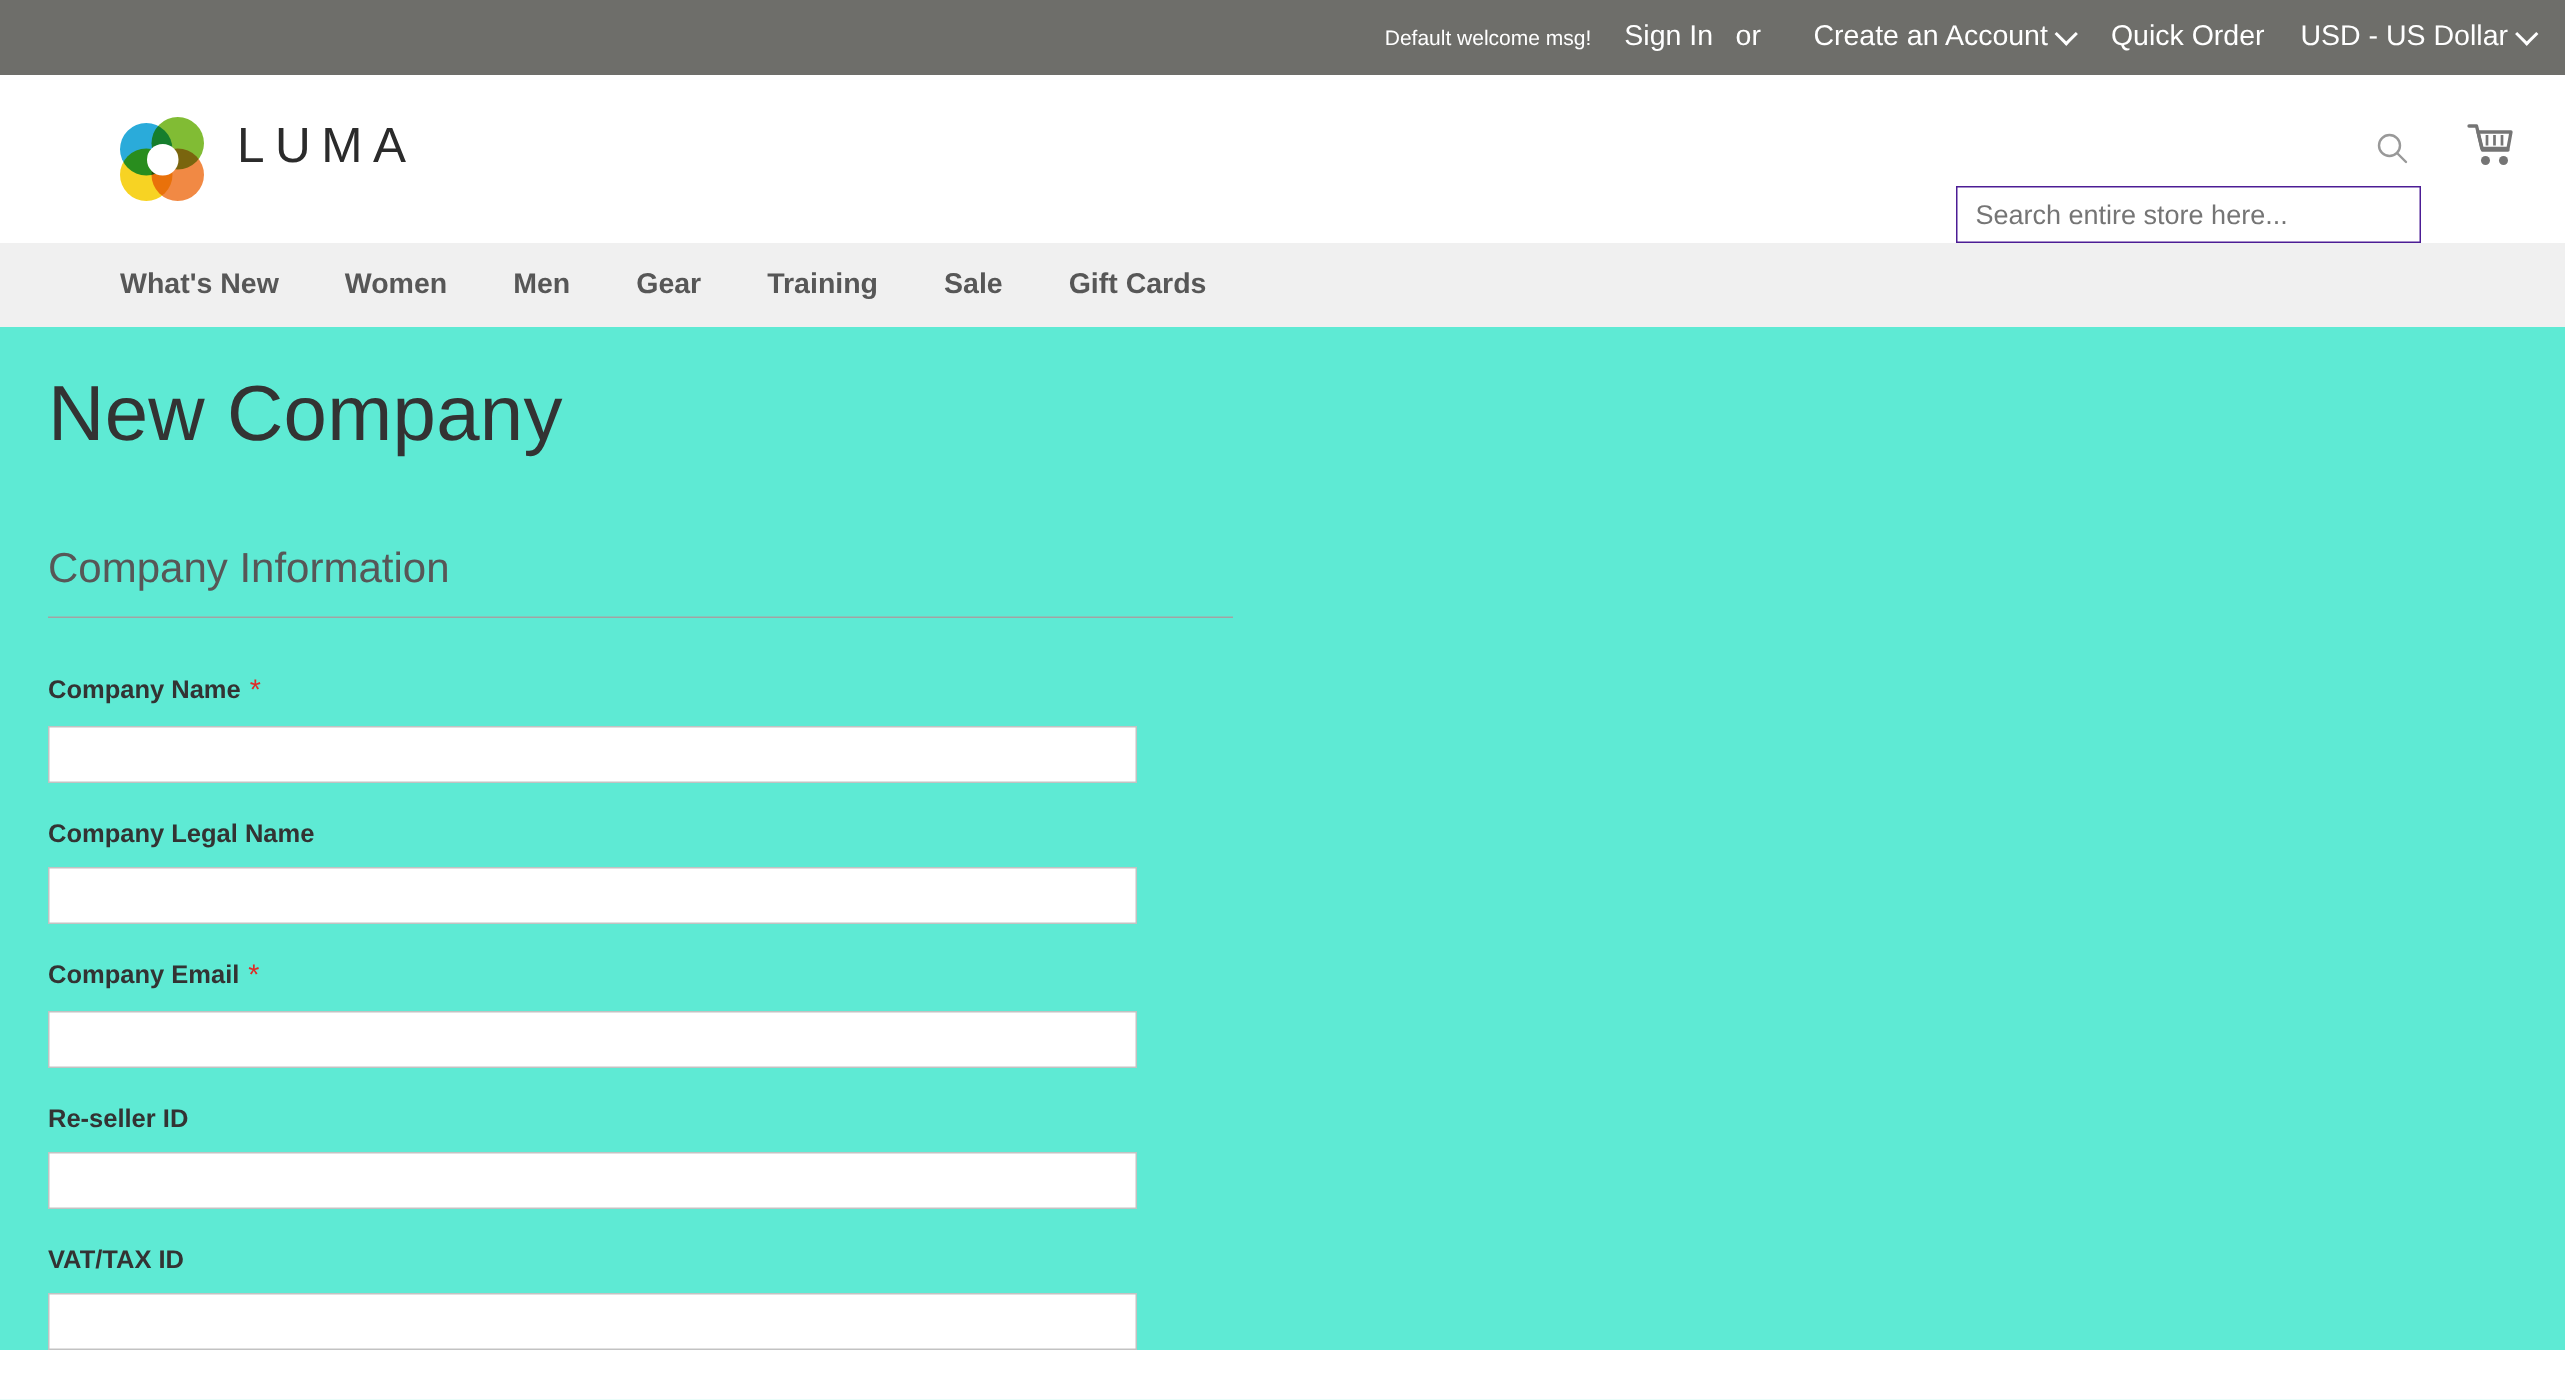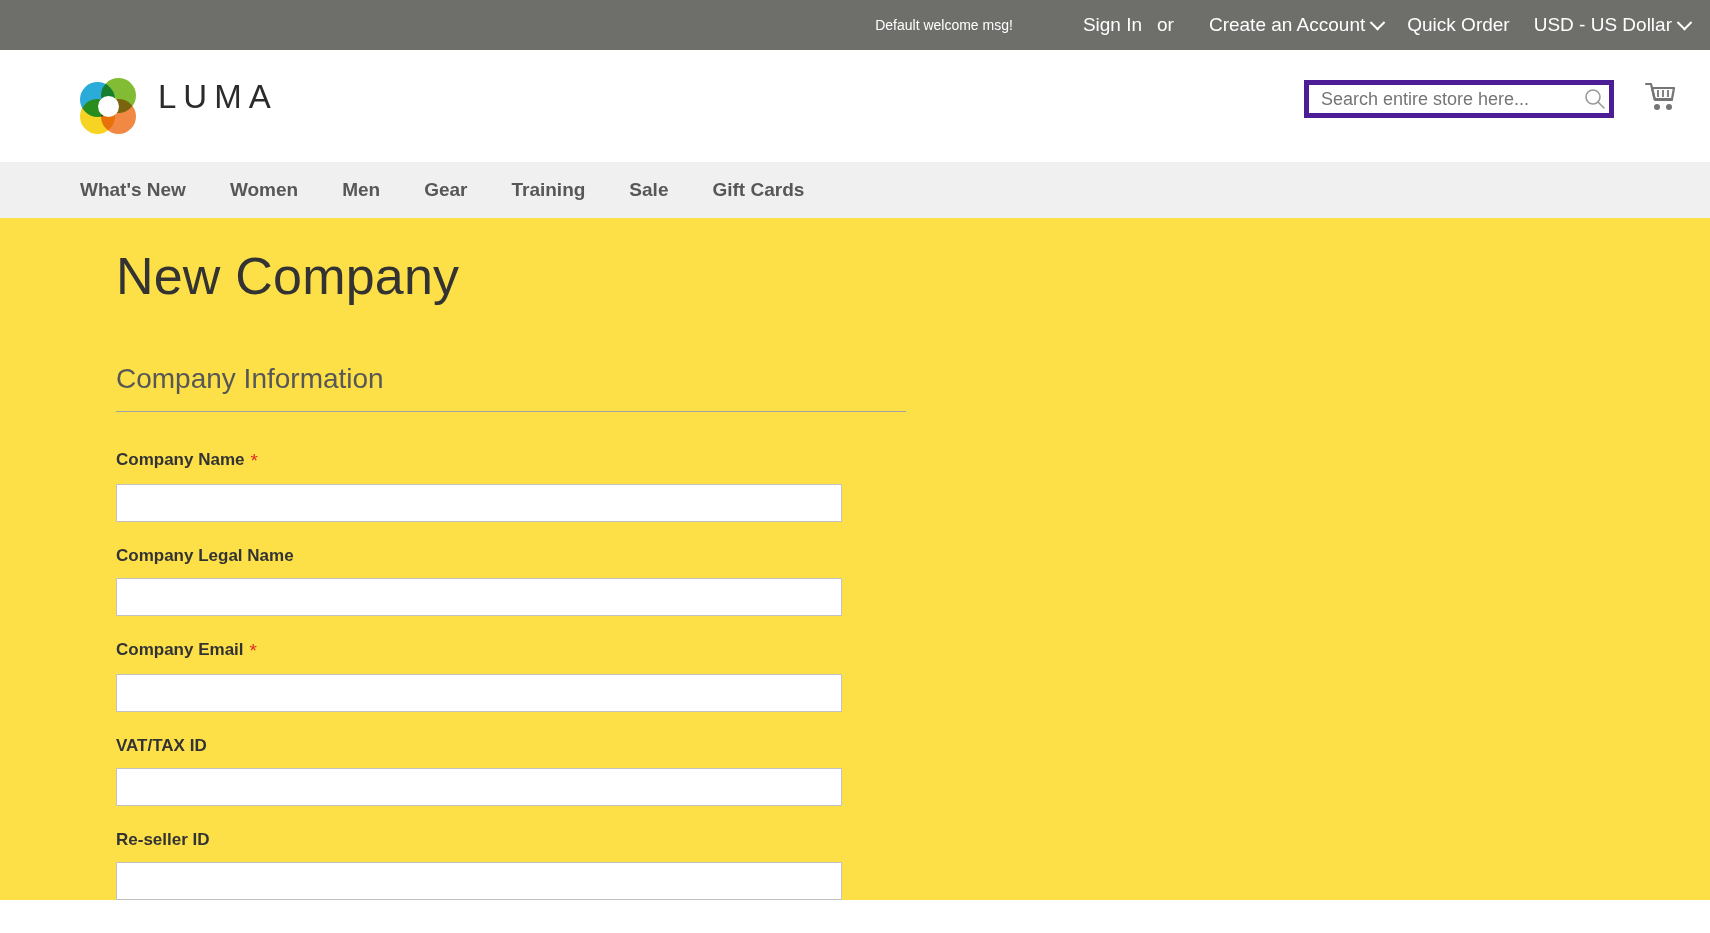--- a/index.html
+++ b/index.html
@@ -38,21 +38,20 @@
     margin-right: 20px;
     white-space: nowrap;
   }
   .top-link {
     color: #ffffff;
     font-size: 19px;
     text-decoration: none;
     white-space: nowrap;
     cursor: pointer;
     padding: 0 2px;
-    margin-left: 48px;
   }
   .or-text {
     color: #ffffff;
     font-size: 19px;
     margin: 0 13px;
     white-space: nowrap;
   }
   .top-switcher {
     display: flex;
     align-items: center;
@@ -133,27 +132,28 @@
     gap: 26px;
   }
   .search-box {
     position: relative;
     width: 310px;
     height: 38px;
   }
   .search-input {
     width: 100%;
     height: 38px;
-    border: 5px solid #4c1d95;
+    border: 1px solid #4c1d95;
     background: #ffffff;
     font-size: 18px;
     color: #575757;
     padding: 0 40px 0 12px;
     font-family: "Liberation Sans", sans-serif;
     outline: none;
+    margin-top: 44px;
   }
   .search-input::placeholder { color: #757575; opacity: 1; }
   .search-btn {
     position: absolute;
     right: 6px;
     top: 6px;
     width: 26px;
     height: 26px;
     background: transparent;
     border: none;
@@ -185,23 +185,23 @@
     font-weight: bold;
     color: #575757;
     text-decoration: none;
     margin-right: 44px;
     cursor: pointer;
     white-space: nowrap;
   }
 
   
   .main {
-    padding-left: 116px;
+    padding-left: 32px;
     padding-top: 30px;
-    background: #fde047;
+    background: #5eead4;
   }
   .page-title {
     font-size: 52px;
     font-weight: 300;
     color: #333333;
     margin: 0 0 58px 0;
     line-height: 1.1;
     letter-spacing: 0.2px;
   }
   .fieldset {
@@ -341,26 +341,26 @@
 
     <div class="field">
       <label class="field-label">
         <span>Company Email</span><span class="req-star">*</span>
       </label>
       <input class="field-input" type="text" value="" style="">
     </div>
 
     <div class="field">
       <label class="field-label">
+        <span>Re-seller ID</span>
+      </label>
+      <input class="field-input" type="text" value="" style="">
+    </div>
+
+    <div class="field">
+      <label class="field-label">
         <span>VAT/TAX ID</span>
-      </label>
-      <input class="field-input" type="text" value="" style="">
-    </div>
-
-    <div class="field">
-      <label class="field-label">
-        <span>Re-seller ID</span>
       </label>
       <input class="field-input" type="text" value="" style="">
     </div>
 
   </form>
 </div>
 
 </body></html>

